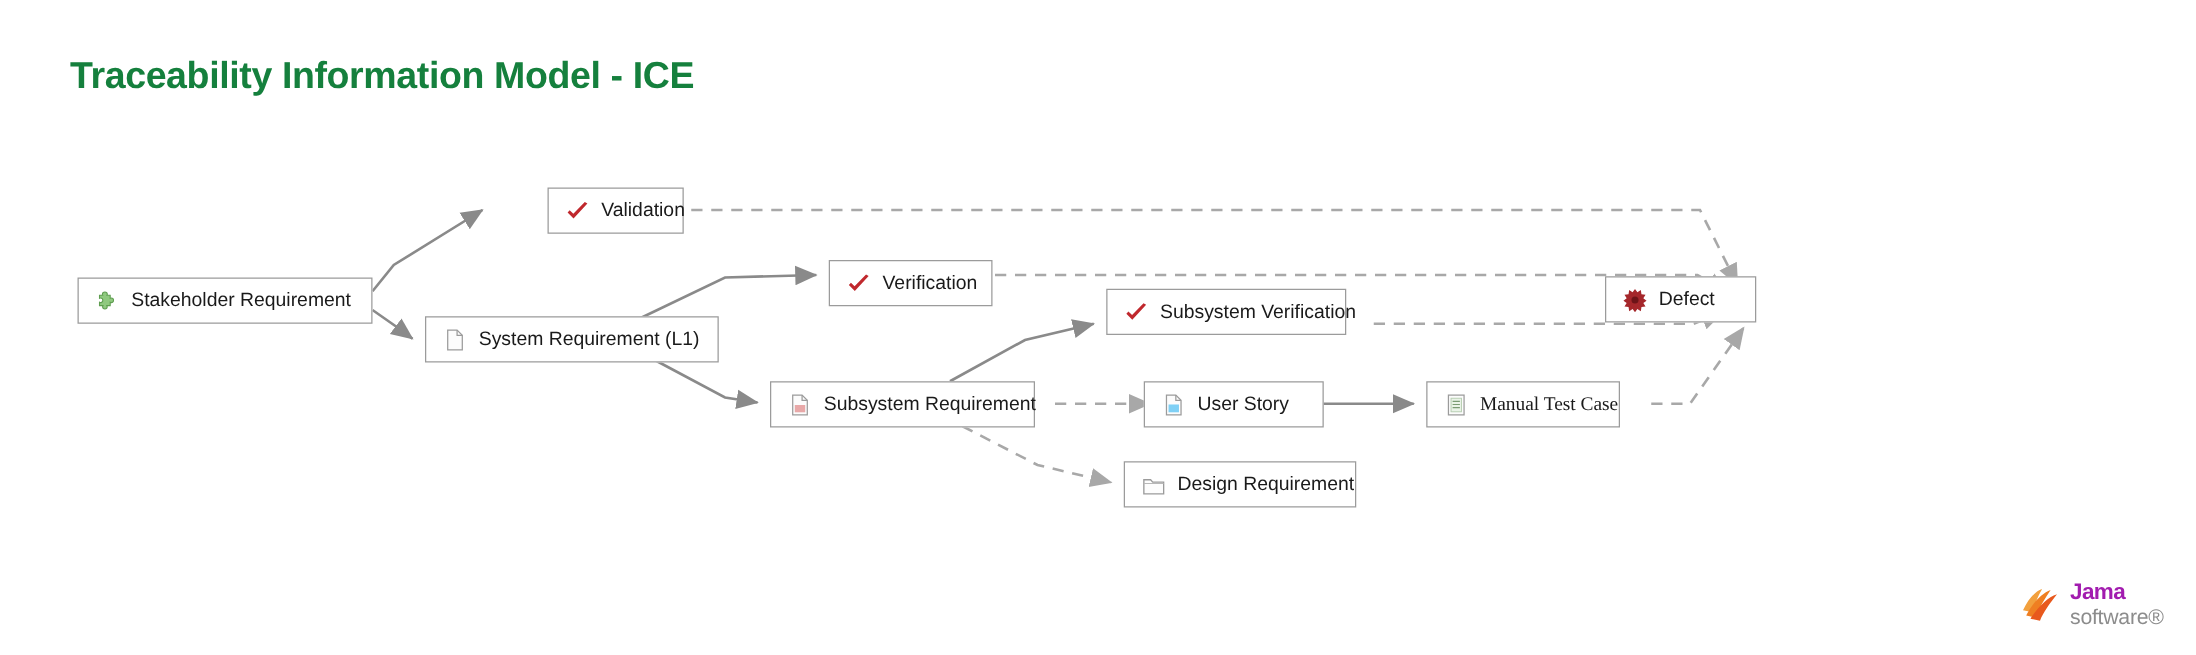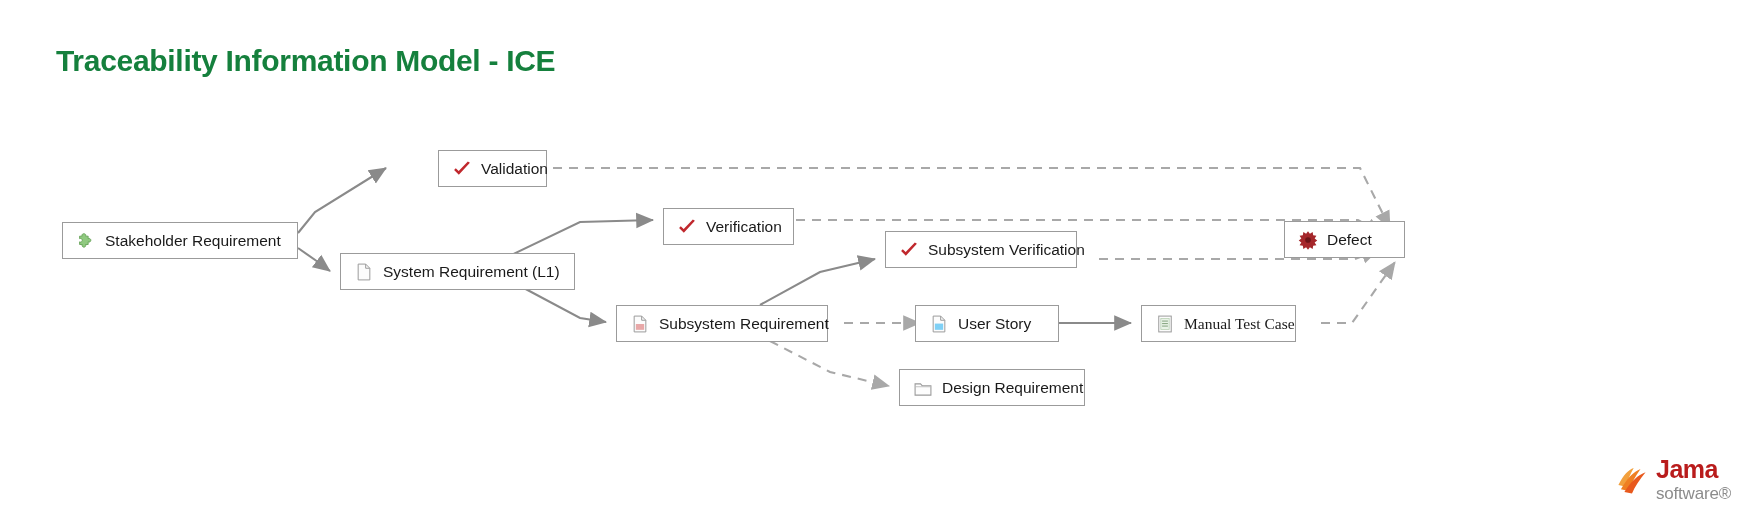--- a/index.html
+++ b/index.html
@@ -59,21 +59,21 @@
   #logo {
     position: absolute;
     right: 26px;
     bottom: 22px;
     display: flex;
     align-items: center;
     z-index: 5;
   }
   #logo .mark { width: 34px; height: 34px; margin-right: 7px; }
   #logo .wordmark { display: flex; flex-direction: column; line-height: 1; }
-  #logo .w1 { font-size: 25px; font-weight: bold; color: #b91c1c; letter-spacing: -0.5px; }
+  #logo .w1 { font-size: 18px; font-weight: bold; color: #a21caf; letter-spacing: -0.5px; }
   #logo .w2 { font-size: 17px; color: #8c8c8c; letter-spacing: -0.2px; margin-top: 3px; }
 </style>
 </head>
 <body>
 
 <div id="canvas">
 
   <div id="title">Traceability Information Model - ICE</div>
 
   <svg id="edges">

